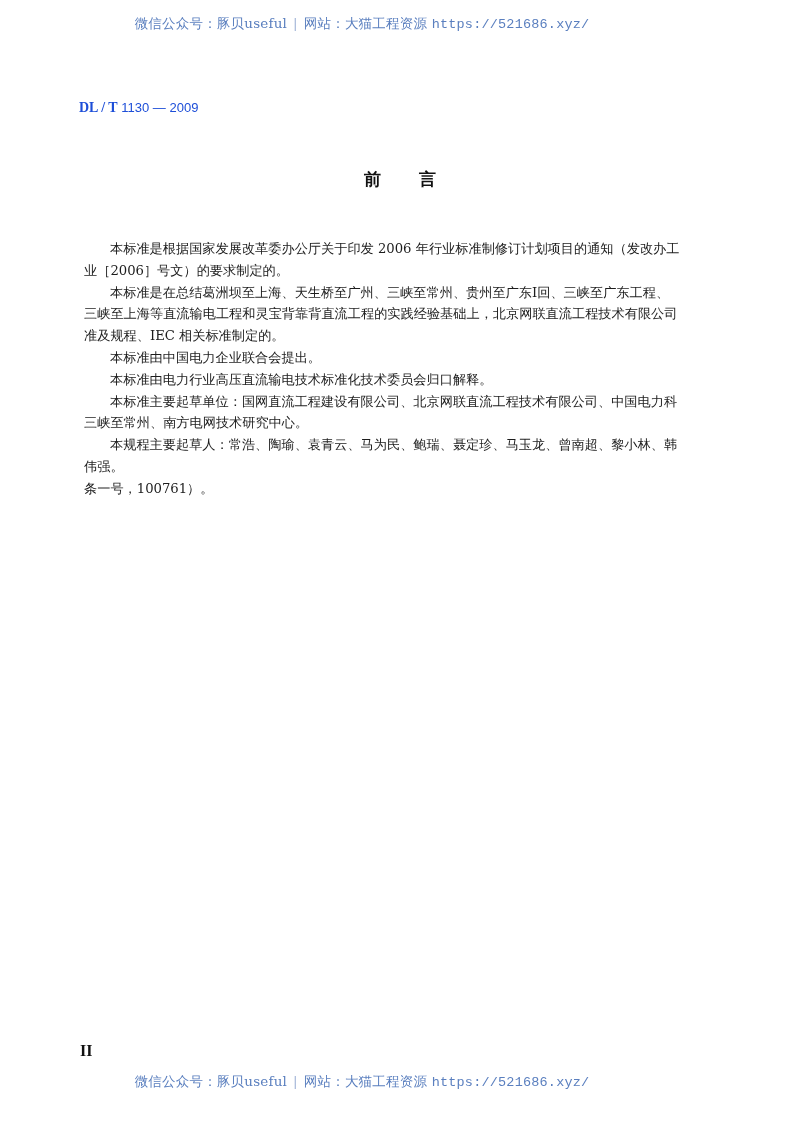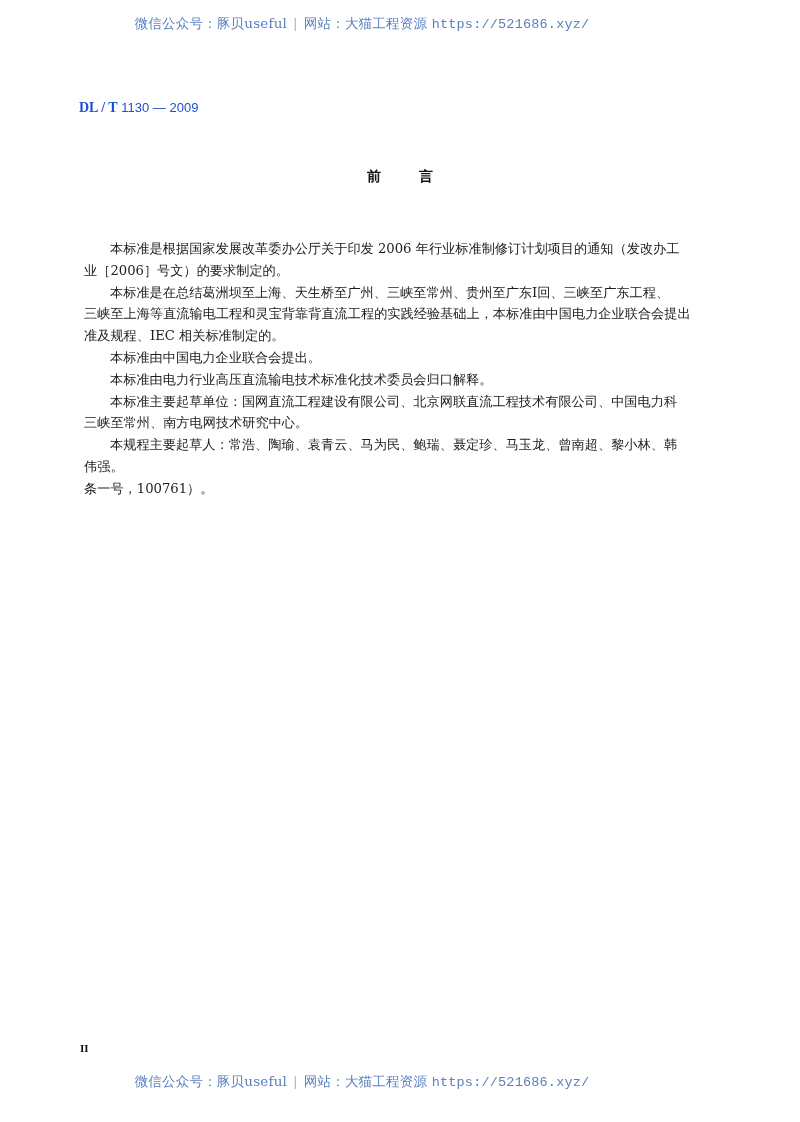--- a/index.html
+++ b/index.html
@@ -16,31 +16,31 @@
   .wm-bottom { top: 1073px; }
   .wm-url { font-family: "Liberation Mono", "DejaVu Sans Mono", monospace; }
   .wm-sep { color: #9fb3d6; padding: 0 6px; }
   .doc-code {
     position: absolute; left: 79px; top: 100px; font-size: 13px;
     font-family: "Liberation Sans", "DejaVu Sans", sans-serif; color: #1d4ed8;
   }
   .doc-code b { font-family: "Liberation Serif", serif; font-weight: bold; font-size: 14px; }
   .title {
     position: absolute; left: 0; width: 800px; top: 168px; text-align: center;
-    font-size: 14px; font-weight: bold; letter-spacing: 38px; padding-left: 38px; box-sizing: border-box;
+    font-size: 17px; font-weight: bold; letter-spacing: 38px; padding-left: 38px; box-sizing: border-box;
     font-family: "DejaVu Sans", sans-serif; color: #111;
   }
   .body-text {
     position: absolute; left: 84px; top: 238px; width: 628px;
     font-size: 13.2px; line-height: 21.8px; color: #1c1c1c;
   }
   .line { white-space: nowrap; height: 21.8px; overflow: visible; }
   .indent { padding-left: 26px; }
   .page-num {
-    position: absolute; left: 80px; top: 1042px; font-size: 11px; font-weight: bold;
+    position: absolute; left: 80px; top: 1042px; font-size: 16px; font-weight: bold;
     font-family: "Liberation Serif", serif; color: #111;
   }
 </style>
 </head>
 <body>
 
 <div class="watermark wm-top">
   <span>微信公众号：豚贝useful</span><span class="wm-sep">|</span><span>网站：大猫工程资源</span>
   <span class="wm-url">https://521686.xyz/</span>
 </div>
@@ -52,21 +52,21 @@
 
 <div class="title">前言</div>
 
 <div class="body-text">
   <div>
     <div class="line indent">本标准是根据国家发展改革委办公厅关于印发 2006 年行业标准制修订计划项目的通知（发改办工</div>
     <div class="line">业［2006］号文）的要求制定的。</div>
   </div>
   <div>
     <div class="line indent">本标准是在总结葛洲坝至上海、天生桥至广州、三峡至常州、贵州至广东Ⅰ回、三峡至广东工程、</div>
-    <div class="line">三峡至上海等直流输电工程和灵宝背靠背直流工程的实践经验基础上，本标准由中国电力企业联合会提出</div>
+    <div class="line">三峡至上海等直流输电工程和灵宝背靠背直流工程的实践经验基础上，北京网联直流工程技术有限公司</div>
     <div class="line">准及规程、IEC 相关标准制定的。</div>
   </div>
   <div>
     <div class="line indent">本标准由中国电力企业联合会提出。</div>
   </div>
   <div>
     <div class="line indent">本标准由电力行业高压直流输电技术标准化技术委员会归口解释。</div>
   </div>
   <div>
     <div class="line indent">本标准主要起草单位：国网直流工程建设有限公司、北京网联直流工程技术有限公司、中国电力科</div>

